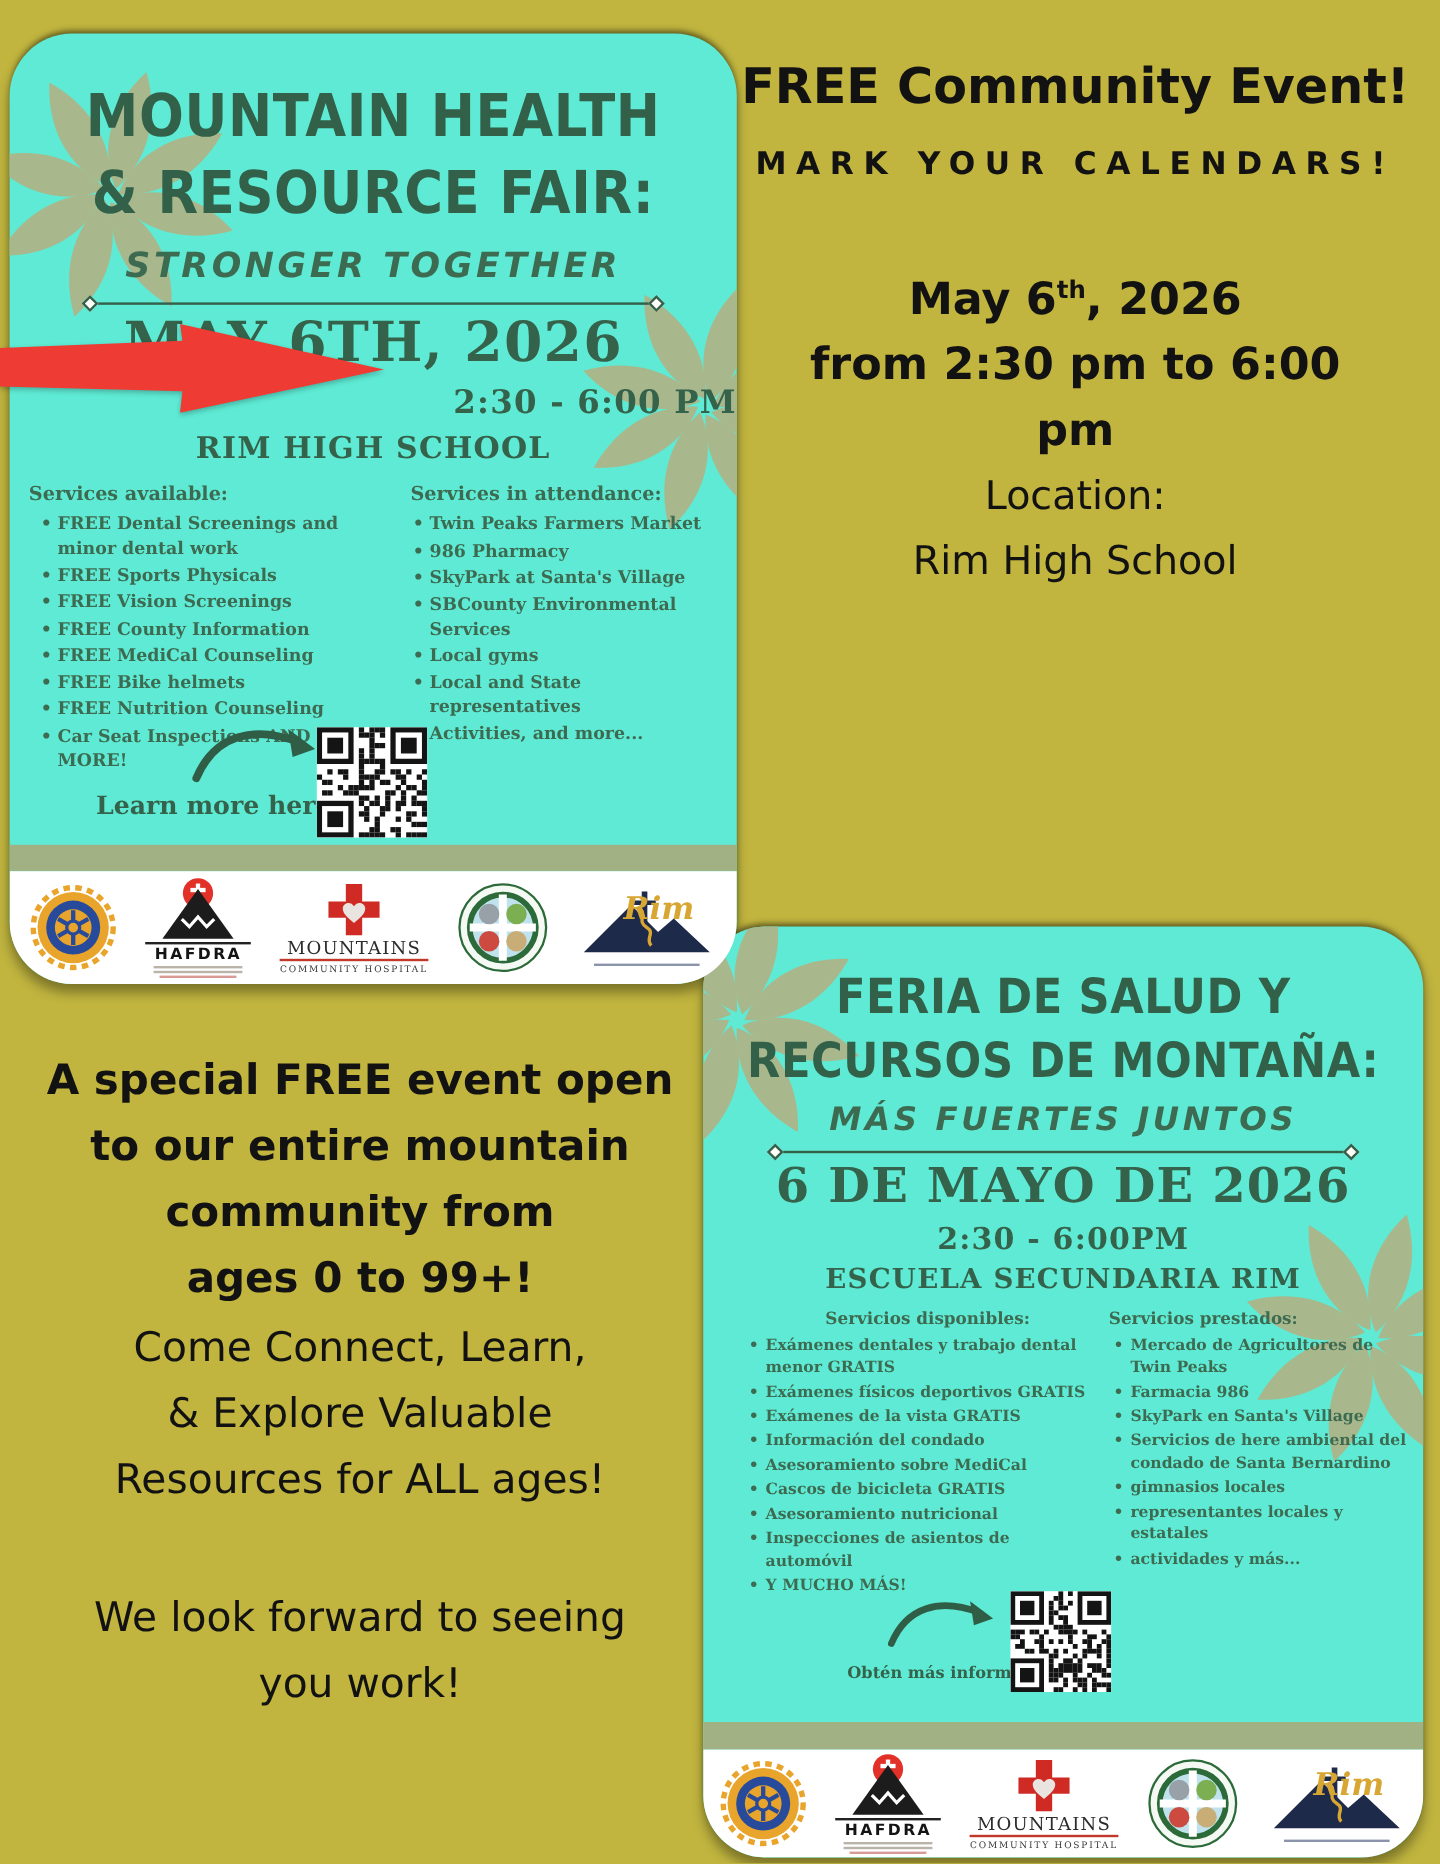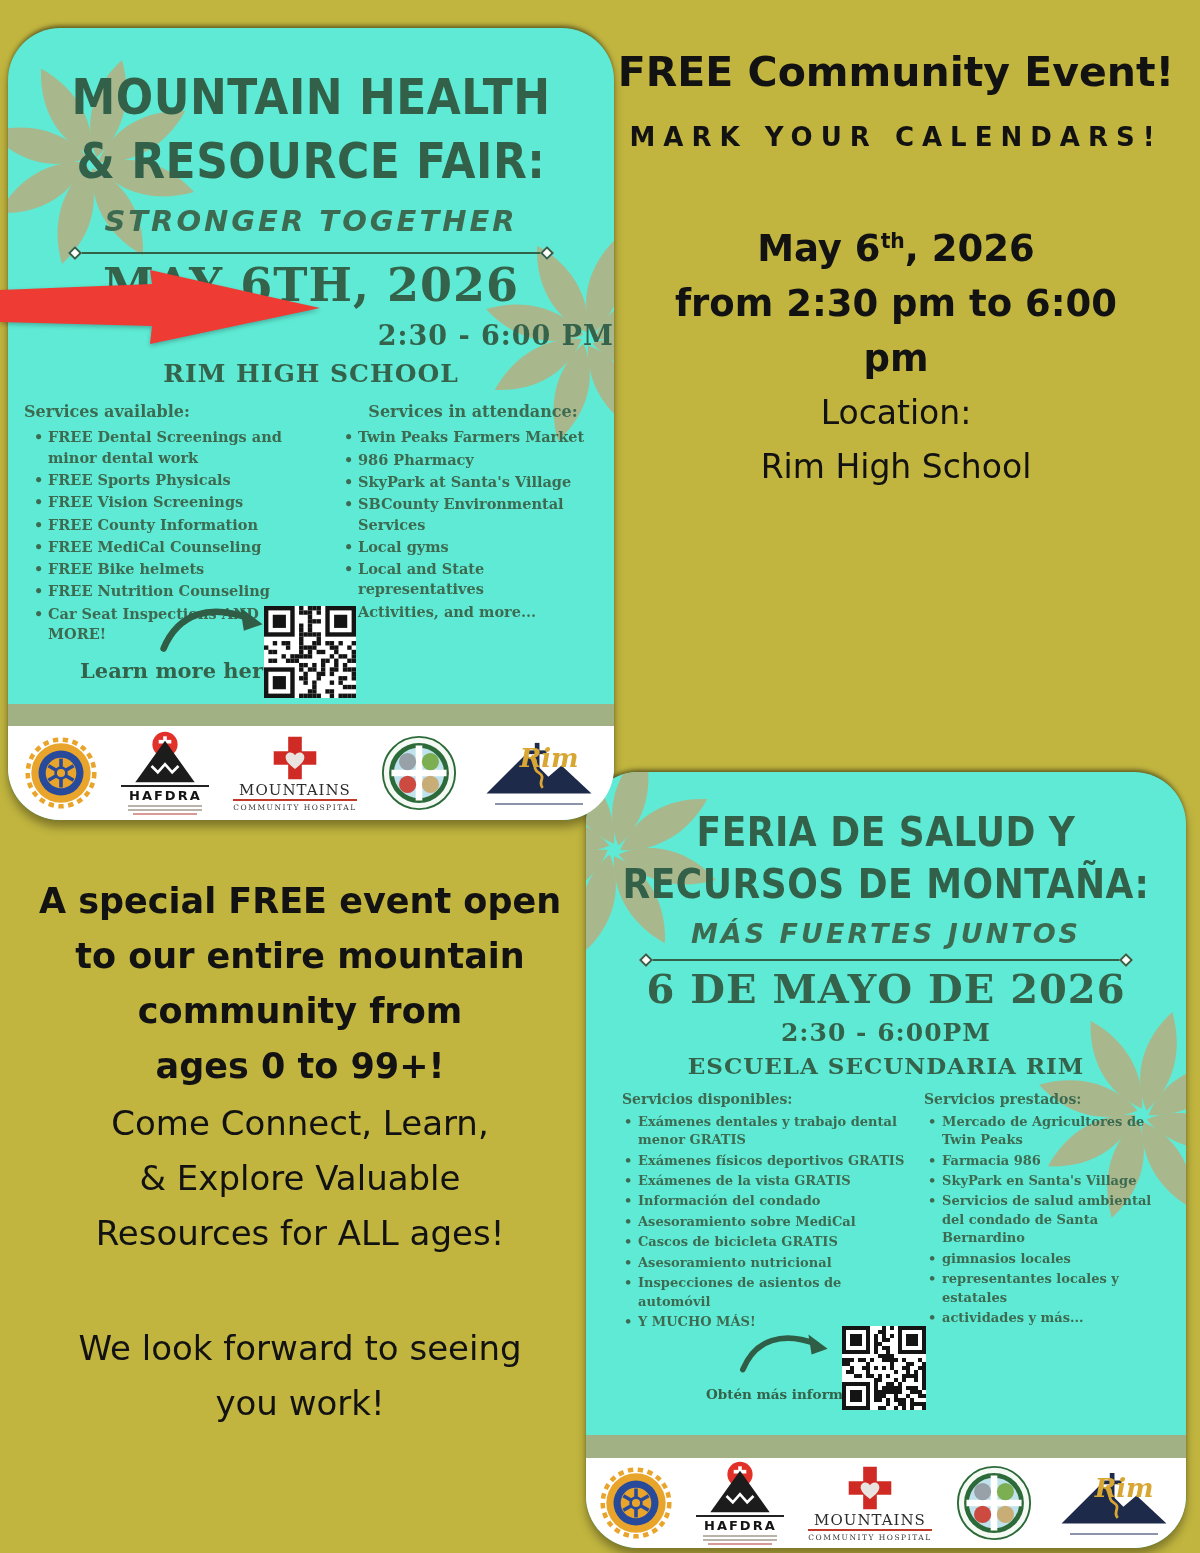--- a/index.html
+++ b/index.html
@@ -47,22 +47,22 @@
 
   .svc-row { display:flex; text-align:left; font-family:"DejaVu Serif", serif; color:#3d6b51; }
   .poster-en .svc-row { margin-top:14px; padding:0 10px 0 16px; gap:10px; }
   .poster-es .svc-row { margin-top:12px; padding:0 8px 0 34px; gap:12px; }
   .svc-col-l { width:300px; }
   .poster-es .svc-col-l { width:292px; }
   .svc-col-r { flex:1; }
   .svc-head { font-weight:bold; }
   .poster-en .svc-head { font-size:16px; margin-bottom:6px; }
   .poster-es .svc-head { font-size:14px; margin-bottom:6px; }
-  .poster-en .svc-col-r .svc-head { margin-left:8px;text-align:center; }
-  .poster-es .svc-col-l .svc-head { margin-left:2px; }
+  .poster-en .svc-col-r .svc-head { margin-left:8px; }
+  .poster-es .svc-col-l .svc-head { margin-left:14px;text-align:center; }
   .svc-list { list-style:none; font-weight:bold; }
   .poster-en .svc-list { font-size:14.5px; line-height:1.4; padding-left:10px; }
   .poster-es .svc-list { font-size:13px; line-height:1.42; padding-left:4px; }
   .svc-list li { position:relative; padding-left:14px; margin-bottom:2px; }
   .svc-list li::before { content:"\2022"; position:absolute; left:0; }
 
   .learn-label { position:absolute; z-index:2; font-family:"DejaVu Serif", serif; font-weight:bold; color:#35624a; }
   .poster-en .learn-label { left:72px; top:630px; font-size:21px; }
   .poster-es .learn-label { left:120px; top:614px; font-size:13.5px; }
   .curve-arrow { position:absolute; z-index:2; }
@@ -455,21 +455,21 @@
               <li>Inspecciones de asientos de automóvil</li>
               <li>Y MUCHO MÁS!</li>
             </ul>
         </div>
         <div class="svc-col-r">
           <div class="svc-head">Servicios prestados:</div>
           <ul class="svc-list">
               <li>Mercado de Agricultores de Twin Peaks</li>
               <li>Farmacia 986</li>
               <li>SkyPark en Santa's Village</li>
-              <li>Servicios de salud ambiental del condado de Santa Bernardino</li>
+              <li>Servicios de here ambiental del condado de Santa Bernardino</li>
               <li>gimnasios locales</li>
               <li>representantes locales y estatales</li>
               <li>actividades y más...</li>
             </ul>
         </div>
       </div>
     </div>
 
     <div class="learn-label">Obtén más información aquí:</div>
     <svg class="curve-arrow" viewBox="0 0 120 60">

